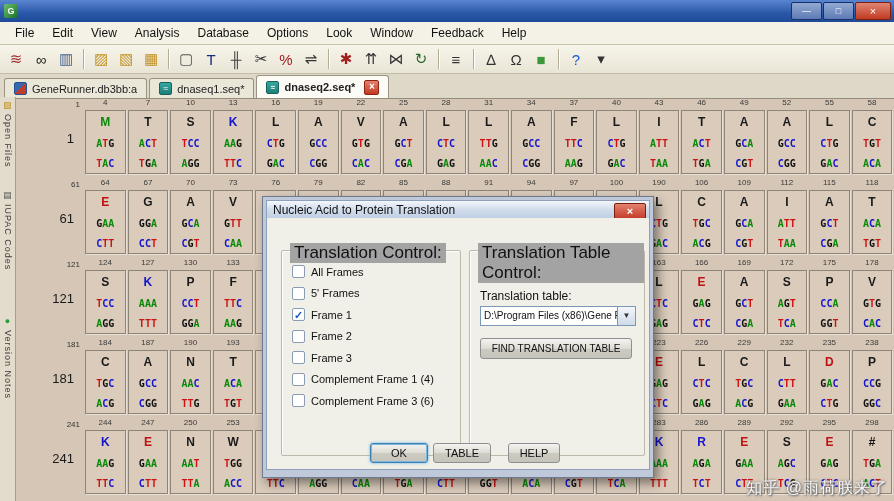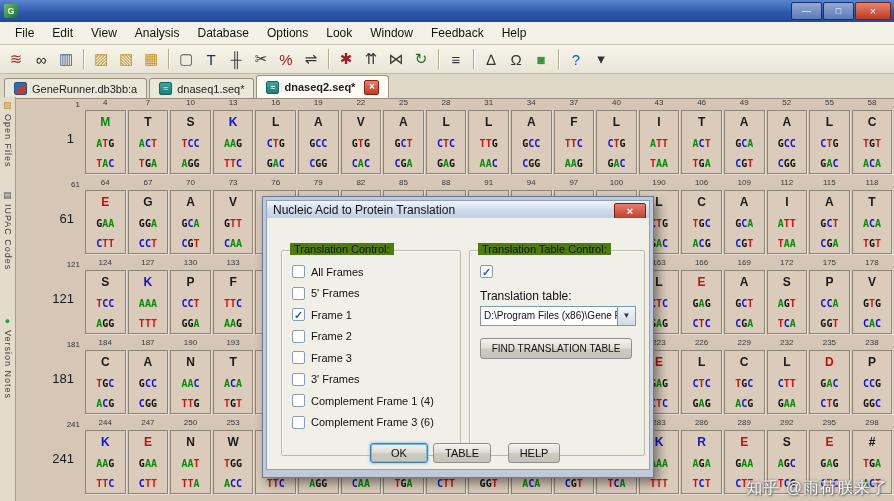--- a/index.html
+++ b/index.html
@@ -73,21 +73,21 @@
           border:1px solid #6e7a90;box-shadow:4px 5px 10px rgba(0,0,0,.45);padding:3px;box-sizing:border-box;}
   .dtitle{height:18px;background:linear-gradient(#f4f7fb,#d4dfee 45%,#c0cfe4);display:flex;
           align-items:center;font-size:12px;color:#111;padding-left:6px;position:relative;
           border:1px solid #8fa0ba;border-bottom:none;box-sizing:border-box;}
   .dclose{position:absolute;right:3px;top:2px;width:30px;height:16px;
           background:linear-gradient(#e2826e,#c03420);border:1px solid #7c1d0e;border-radius:2px;
           color:#fff;font-size:11px;line-height:14px;text-align:center;font-weight:bold;}
   .dbody{position:relative;height:252px;background:#f0efe8;border:1px solid #8fa0ba;border-top:none;
          box-sizing:border-box;}
   .group{position:absolute;border:1px solid #bcb8aa;border-radius:2px;box-shadow:inset 1px 1px 0 #fff;}
-  .group .legend{position:absolute;top:-8px;left:8px;background:#4d7c0f;padding:0 4px;font-size:11px;color:#111;}
+  .group .legend{position:absolute;top:-8px;left:8px;background:#a3a3a3;padding:0 4px;font-size:17px;color:#111;}
   #grp-left{left:14px;top:32px;width:178px;height:204px;}
   #grp-right{left:202px;top:32px;width:174px;height:204px;}
   .ckrows{padding-top:10px;}
   .ckrow{display:flex;align-items:center;gap:6px;height:21.5px;padding-left:10px;}
   .ckbox{width:13px;height:13px;background:#fff;border:1px solid #8a9cb2;border-radius:2px;
          font-size:11px;line-height:12px;text-align:center;color:#1f5fbf;font-weight:bold;flex:none;
          box-sizing:border-box;}
   .cklabel{font-size:11px;color:#111;white-space:nowrap;}
   .tlabel{font-size:12px;padding:6px 0 0 10px;color:#111;}
   .combo{margin:3px 8px 0 10px;height:20px;background:#fff;border:1px solid #7a98b8;display:flex;
@@ -1017,24 +1017,20 @@
           <div class="ckrow">
             <span class="ckbox"></span>
             <span class="cklabel">Frame 2</span>
           </div>
           <div class="ckrow">
             <span class="ckbox"></span>
             <span class="cklabel">Frame 3</span>
           </div>
           <div class="ckrow">
             <span class="ckbox"></span>
-            <span class="cklabel">3' Frames</span>
-          </div>
-          <div class="ckrow">
-            <span class="ckbox"></span>
             <span class="cklabel">Complement Frame 1 (4)</span>
           </div>
           <div class="ckrow">
             <span class="ckbox"></span>
             <span class="cklabel">Complement Frame 3 (6)</span>
           </div>
         </div>
     </div>
 
     <div class="group" id="grp-right">

